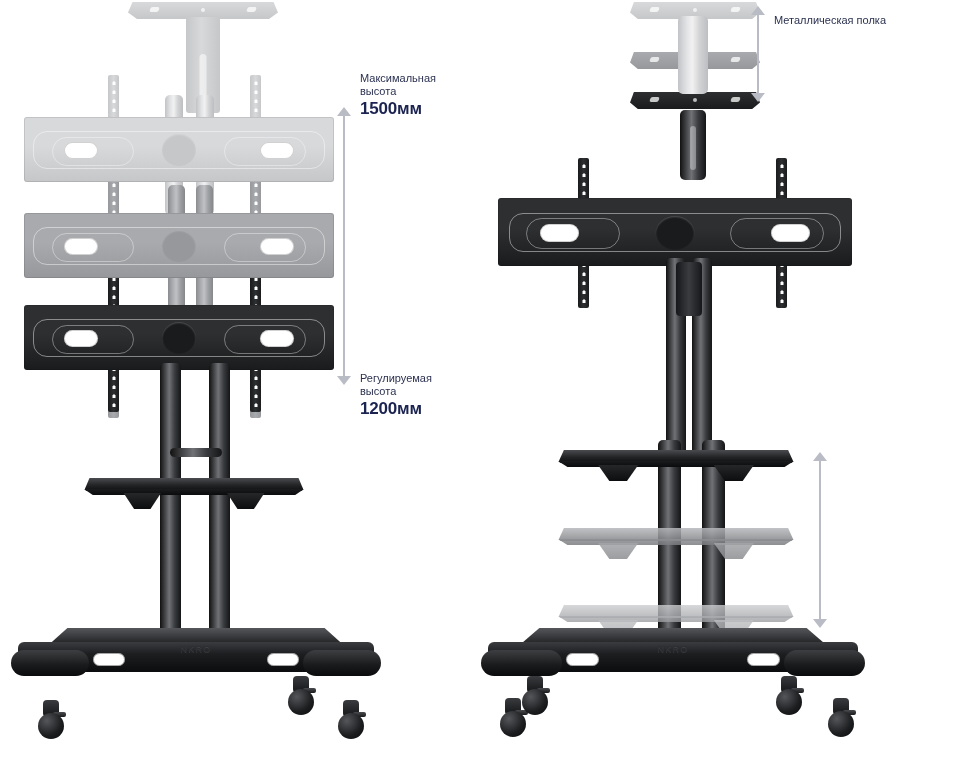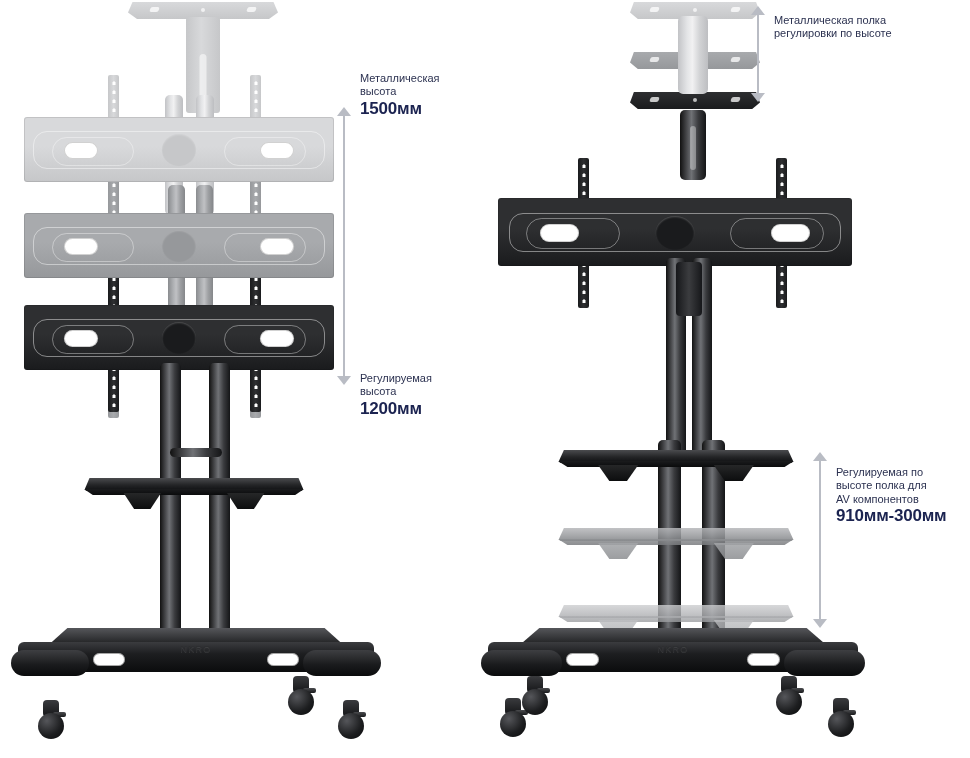--- a/index.html
+++ b/index.html
@@ -224,21 +224,21 @@
         <div class="wheel"></div>
     </div>
 
     <div class="arrow" style="left:337px;top:107px;height:278px;">
       <div class="head up"></div>
         <div class="shaft"></div>
         <div class="head dn"></div>
     </div>
 
     <div class="callout" style="left:360px;top:72px;">
-      <div class="ln">Металлическая</div>
+      <div class="ln">Максимальная</div>
       <div class="ln">высота</div>
       <div class="val">1500мм</div>
     </div>
 
     <div class="callout" style="left:360px;top:372px;">
       <div class="ln">Регулируемая</div>
       <div class="ln">высота</div>
       <div class="val">1200мм</div>
     </div>
   </div>
@@ -341,29 +341,22 @@
         <div class="wheel"></div>
     </div>
 
     <div class="arrow" style="left:271px;top:6px;height:96px;">
       <div class="head up"></div>
         <div class="shaft"></div>
         <div class="head dn"></div>
     </div>
     <div class="callout" style="left:294px;top:14px;">
       <div class="ln">Металлическая полка</div>
-      <div class="ln">регулировки по высоте</div>
     </div>
 
     <div class="arrow" style="left:333px;top:452px;height:176px;">
       <div class="head up"></div>
         <div class="shaft"></div>
         <div class="head dn"></div>
     </div>
-    <div class="callout" style="left:356px;top:466px;">
-      <div class="ln">Регулируемая по</div>
-      <div class="ln">высоте полка для</div>
-      <div class="ln">AV компонентов</div>
-      <div class="val">910мм-300мм</div>
-    </div>
   </div>
 
 </div>
 
 </body></html>

